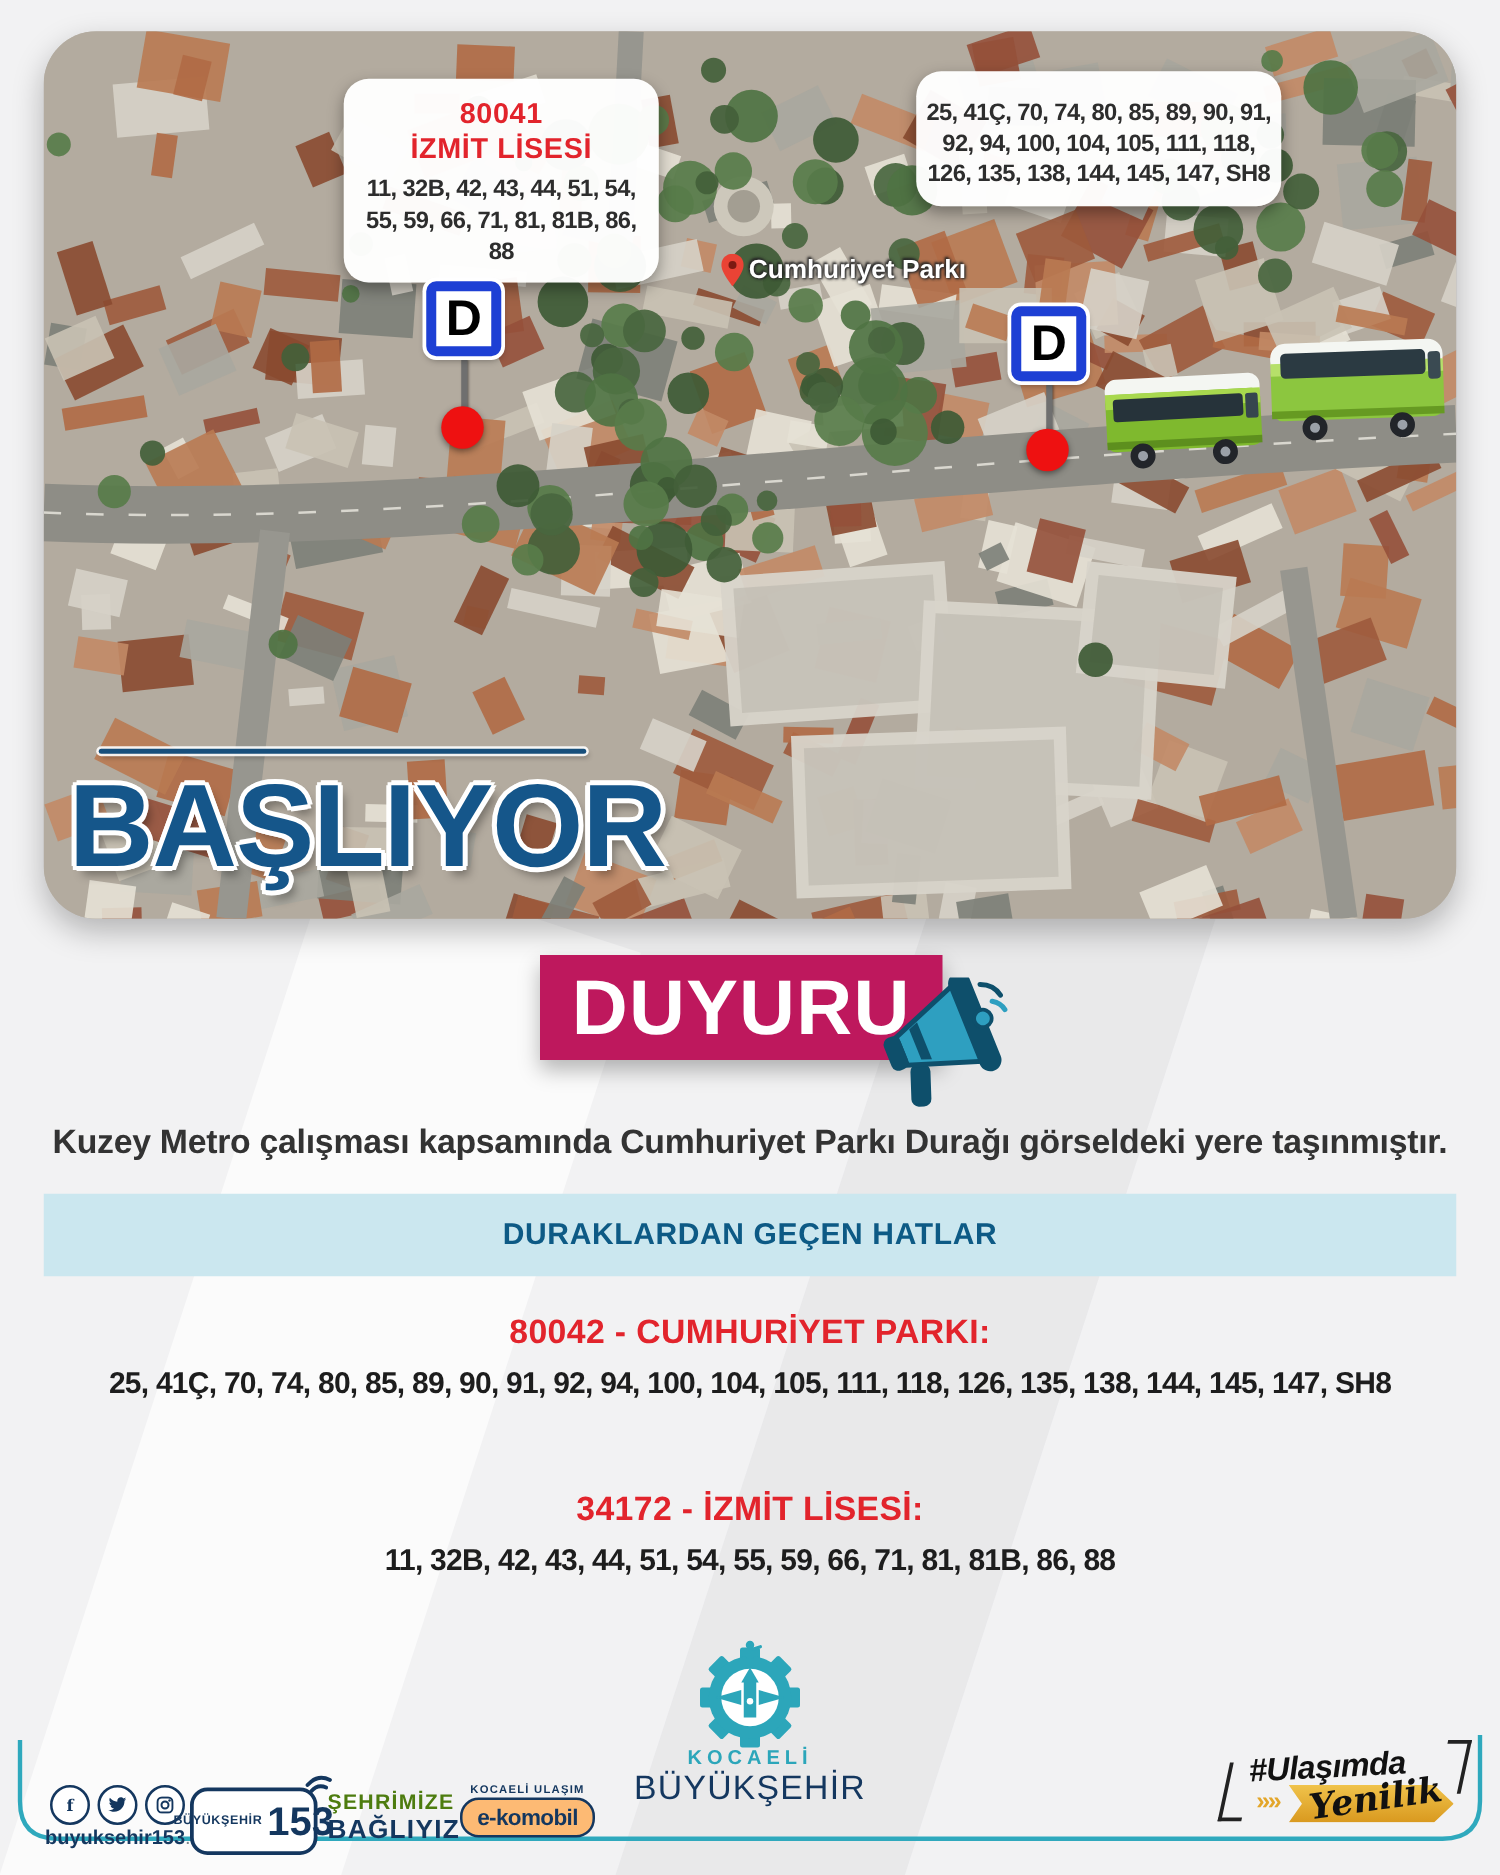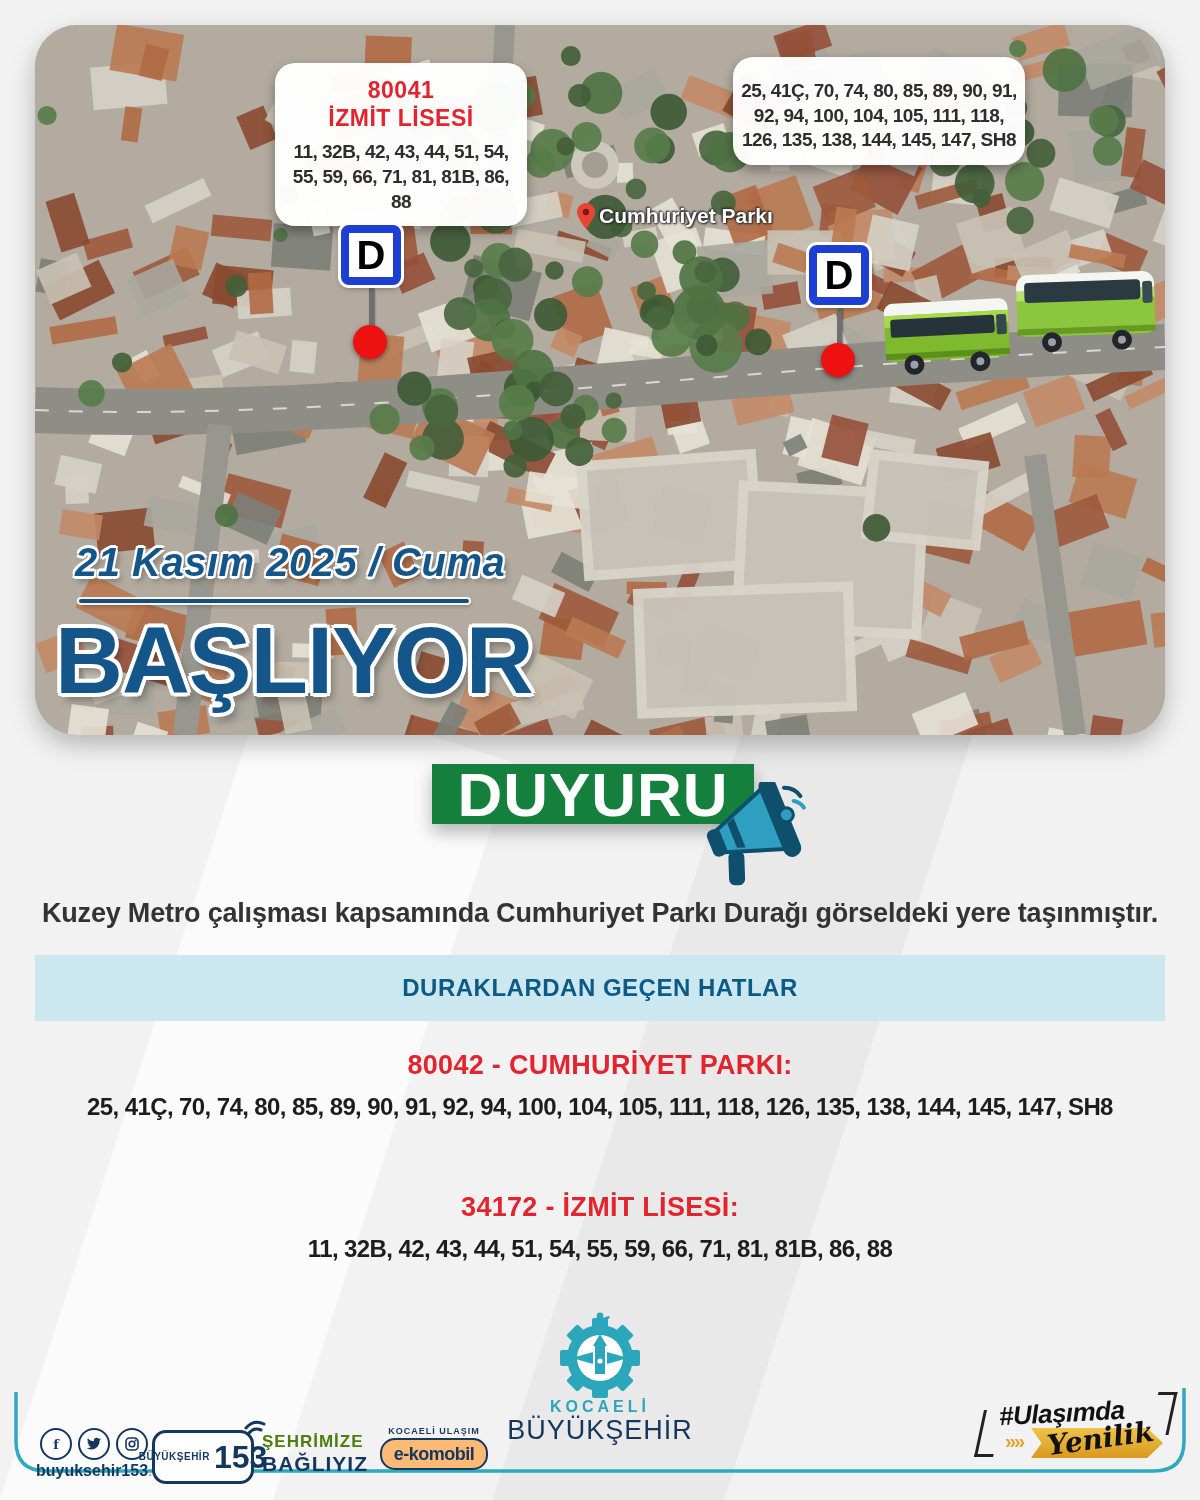--- a/index.html
+++ b/index.html
@@ -41,21 +41,21 @@
   #date-rule{position:absolute;left:44px;top:574px;width:390px;height:4px;background:#174f7c;border-radius:2px;
        box-shadow:0 0 0 2px rgba(255,255,255,.9),2px 3px 4px rgba(0,0,0,.3);}
   #headline{position:absolute;left:20px;top:582px;font-weight:900;font-size:94px;letter-spacing:-1px;
        color:#15568a;
        text-shadow:-3px -3px 0 #fff,3px -3px 0 #fff,-3px 3px 0 #fff,3px 3px 0 #fff,0 -4px 0 #fff,0 4px 0 #fff,-4px 0 0 #fff,4px 0 0 #fff,5px 7px 8px rgba(0,0,0,.35);}
   .bus{position:absolute;}
   #bus1{left:848px;top:270px;transform:rotate(-3deg);}
   #bus2{left:980px;top:244px;transform:rotate(-2deg);}
 
   
-  #duyuru-box{position:absolute;left:432px;top:764px;width:322px;height:60px;background:#15803d;
+  #duyuru-box{position:absolute;left:432px;top:764px;width:322px;height:84px;background:#be185d;
        display:flex;align-items:center;justify-content:center;box-shadow:0 8px 16px rgba(0,0,0,.28);}
   #duyuru-box span{color:#fff;font-weight:900;font-size:62px;letter-spacing:1px;}
   #megaphone{position:absolute;left:688px;top:782px;}
   #message{position:absolute;left:0;top:898px;width:1200px;text-align:center;color:#333;
        font-size:27px;font-weight:600;letter-spacing:-.2px;}
 
   
   #routes-bar{position:absolute;left:35px;top:955px;width:1130px;height:66px;background:#cbe7ef;
        display:flex;align-items:center;justify-content:center;}
   #routes-bar span{color:#0d5a85;font-weight:800;font-size:24px;letter-spacing:.5px;}
@@ -75,21 +75,21 @@
   #website .tld{font-weight:400;color:#7d858c;}
   #hotline{position:absolute;left:152px;top:1430px;width:96px;height:48px;border:3.5px solid #14375f;
        border-radius:14px;background:#fff;display:flex;align-items:center;justify-content:center;gap:4px;}
   #hotline .stack{display:flex;flex-direction:row;line-height:1;}
   #hotline .stack span{font-size:10px;font-weight:800;color:#14375f;letter-spacing:.5px;}
   #hotline .num{font-size:32px;font-weight:800;color:#14375f;line-height:1;}
   #hotline-wifi{position:absolute;left:242px;top:1414px;}
   #slogan{position:absolute;left:262px;top:1432px;line-height:1.15;}
   #slogan .l1{font-size:17px;font-weight:700;color:#4d7c0f;letter-spacing:1px;}
   #slogan .l2{font-size:21px;font-weight:800;color:#14375f;letter-spacing:1px;}
-  #ekomobil{position:absolute;left:380px;top:1426px;text-align:center;}
+  #ekomobil{position:absolute;left:368px;top:1426px;text-align:center;}
   #ekomobil .cap{font-size:9px;font-weight:800;color:#14375f;letter-spacing:1px;}
   #ekomobil .box{margin-top:2px;width:104px;height:28px;border:2.5px solid #14375f;border-radius:15px;
        background:#fdba74;display:flex;align-items:center;justify-content:center;
        font-size:18px;font-weight:800;color:#14375f;letter-spacing:-.5px;}
   #org-logo{position:absolute;left:530px;top:1306px;width:140px;text-align:center;}
   #org-text{position:absolute;left:450px;top:1398px;width:300px;text-align:center;line-height:1.1;}
   #org-text .l1{font-size:16px;font-weight:800;color:#2ca6ba;letter-spacing:4px;}
   #org-text .l2{font-size:27px;font-weight:400;color:#14375f;letter-spacing:1px;}
   #badge{position:absolute;left:985px;top:1396px;width:190px;height:72px;}
   #badge .bracket-l{position:absolute;left:-6px;top:14px;width:16px;height:44px;
@@ -577,21 +577,20 @@
     <rect x="2" y="20" width="138" height="10" fill="#b6e06a"></rect>
     <rect x="10" y="12" width="116" height="20" rx="4" fill="#2b3a42"></rect>
     <rect x="128" y="14" width="10" height="22" rx="3" fill="#3a4a52"></rect>
     <rect x="2" y="58" width="138" height="6" fill="#669a22"></rect>
     <circle cx="36" cy="72" r="10" fill="#22252a"></circle>
       <circle cx="36" cy="72" r="4" fill="#9aa0a8"></circle>
     <circle cx="106" cy="72" r="10" fill="#22252a"></circle>
       <circle cx="106" cy="72" r="4" fill="#9aa0a8"></circle>
   </svg>
 
-  <div id="date-line">21 Kasım 2025 / Cuma</div>
   <div id="date-rule"></div>
   <div id="headline">BAŞLIYOR</div>
 </div>
 
 <div id="duyuru-box">
   <span>DUYURU</span>
 </div>
 <svg id="megaphone" width="124" height="110" viewBox="0 0 124 110">
   <g transform="rotate(-22 62 55)">
     <rect x="30" y="62" width="16" height="34" rx="6" fill="#0e4f6b" transform="rotate(20 38 79)"></rect>

